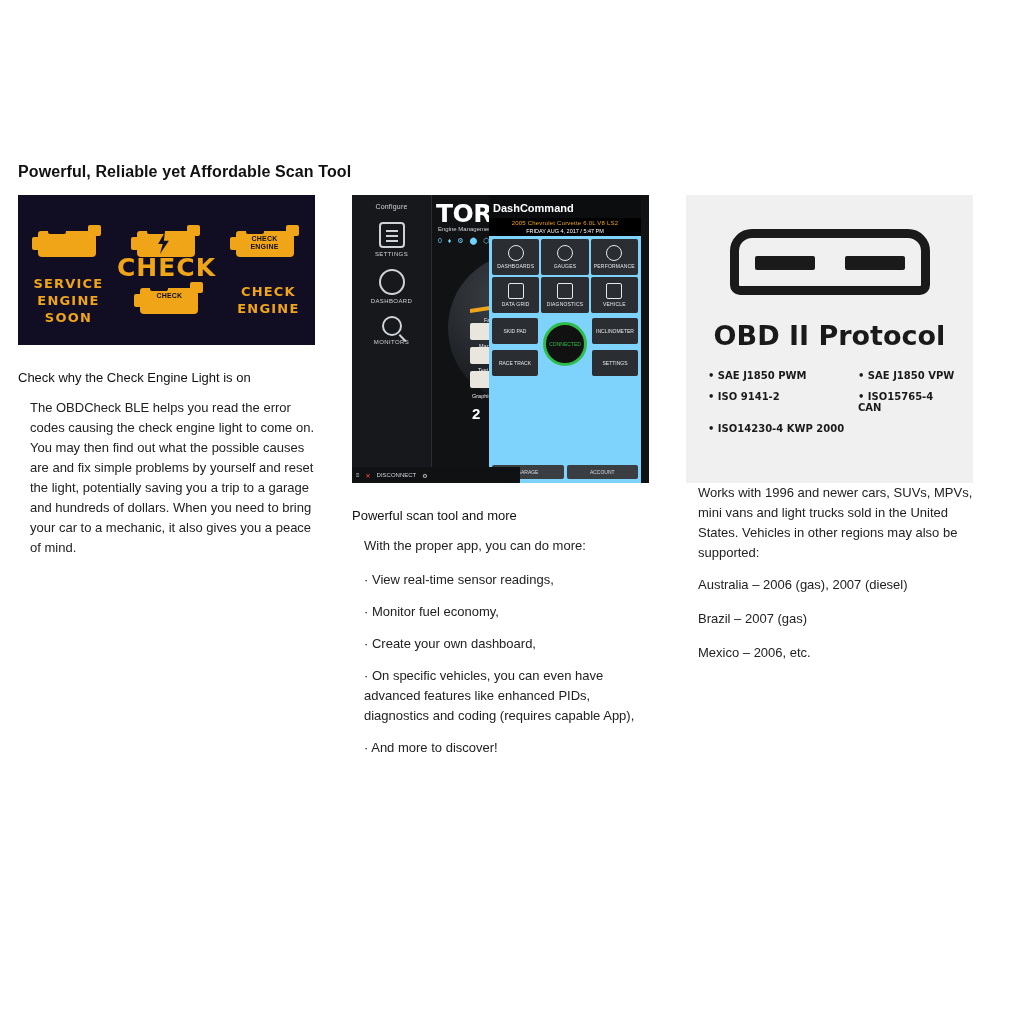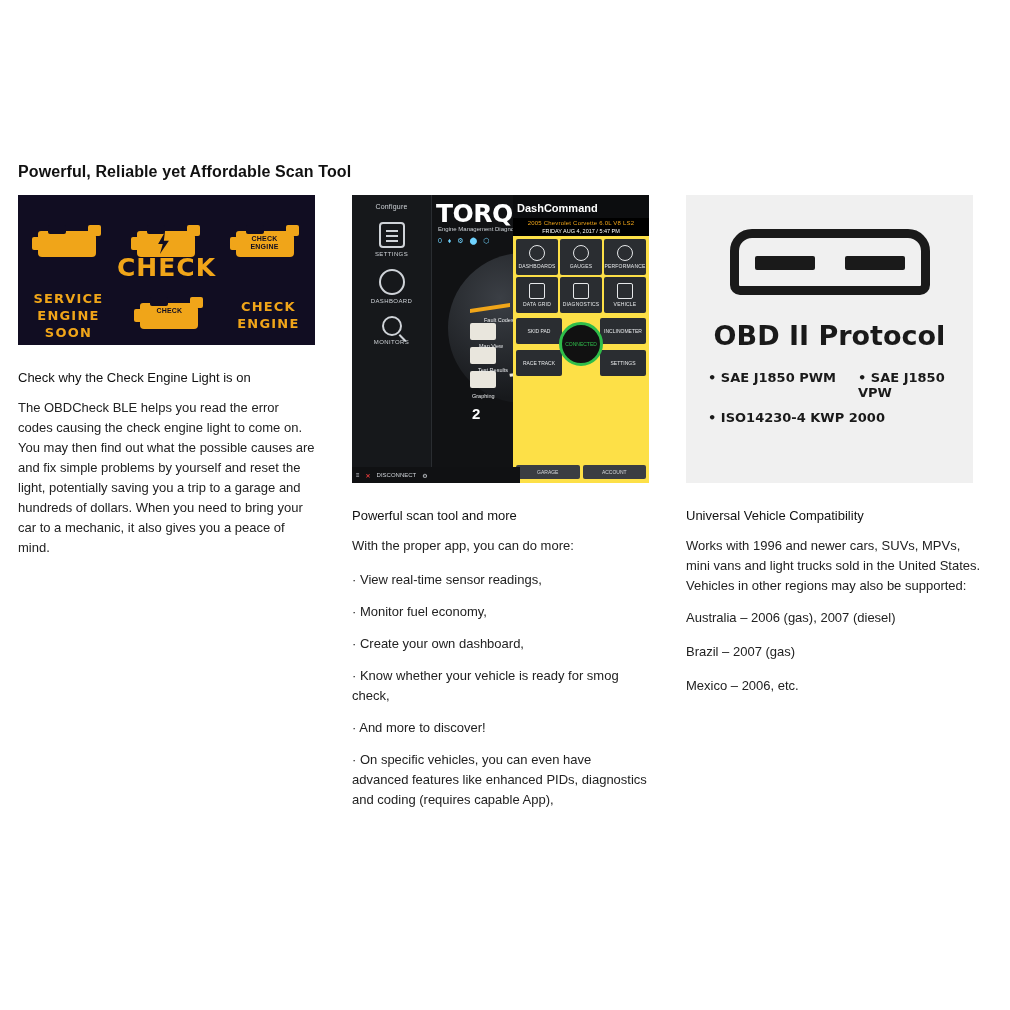--- a/index.html
+++ b/index.html
@@ -42,21 +42,21 @@
     overflow: hidden;
   }
   .ce-row {
     position: absolute;
     left: 0; width: 100%;
     display: flex;
     justify-content: space-around;
     align-items: center;
   }
   .ce-row.top { top: 22px; height: 52px; }
-  .ce-row.bottom { top: 95px; height: 50px; }
+  .ce-row.bottom { top: 80px; height: 50px; }
   .eng-icon {
     position: relative;
     width: 72px; height: 40px;
   }
   .eng-body {
     position: absolute;
     left: 6px; top: 8px;
     width: 58px; height: 26px;
     background: #f0a519;
     border-radius: 3px 6px 4px 4px;
@@ -197,22 +197,22 @@
   }
   .moon {
     position: absolute;
     left: 96px; top: 58px;
     width: 150px; height: 150px;
     border-radius: 50%;
     background: radial-gradient(circle at 35% 30%, #3b3f45, #17191c 70%);
   }
   .app-right {
     position: absolute;
-    right: 0; top: 0; width: 136px; height: 100%;
-    background: #fde047;
+    right: 8px; top: 0; width: 152px; height: 100%;
+    background: #7dd3fc;
   }
   .dash-header {
     background: #0c0d0f;
     padding: 3px 4px 2px;
   }
   .dash-brand {
     font-size: 11px;
     font-weight: bold;
     color: #ffffff;
   }
@@ -382,21 +382,21 @@
     top: 125px; left: 0; width: 100%;
     text-align: center;
     font-size: 27px;
     font-weight: bold;
     color: #1a1a1a;
     font-family: "DejaVu Sans", sans-serif;
   }
   .proto-list {
     position: absolute;
     top: 175px; left: 22px; right: 14px;
-    font-size: 13px;
+    font-size: 10px;
     font-weight: bold;
     color: #1a1a1a;
     font-family: "DejaVu Sans", sans-serif;
   }
   .proto-row {
     display: flex;
     margin-bottom: 10px;
   }
   .proto-row .p-a { width: 150px; }
   .proto-row .p-b { flex: 1; }
@@ -406,21 +406,21 @@
     font-size: 13px;
     font-weight: normal;
     color: #111111;
     margin: 22px 0 10px 0;
     line-height: 21px;
   }
   .col p {
     font-size: 13px;
     line-height: 20px;
     color: #222222;
-    margin: 0 0 12px 0;
+    margin: 0 0 12px 12px;
   }
   .col .lead { margin-bottom: 14px; }
   .col p.tight { margin-bottom: 14px; }
 </style>
 </head>
 <body>
 
 <div class="page">
 
   <div class="headline">Powerful, Reliable yet Affordable Scan Tool</div>
@@ -573,44 +573,46 @@
           <span>DISCONNECT</span>
           <span>⚙</span>
         </div>
       </div>
 
       <h3>Powerful scan tool and more</h3>
       <p class="lead">With the proper app, you can do more:</p>
       <p>· View real-time sensor readings,</p>
       <p>· Monitor fuel economy,</p>
       <p>· Create your own dashboard,</p>
-      <p>· Know whether your vehicle is ready for smog check,</p>
+      <p>· On specific vehicles, you can even have advanced features like enhanced PIDs, diagnostics and coding (requires capable App),</p>
       <p>· And more to discover!</p>
-      <p>· On specific vehicles, you can even have advanced features like enhanced PIDs, diagnostics and coding (requires capable App),</p>
     </div>
 
     <div class="col">
       <div class="obd-panel">
         <div class="connector">
           <div class="conn-slot l"></div>
           <div class="conn-slot r"></div>
         </div>
         <div class="obd-title">OBD II Protocol</div>
         <div class="proto-list">
           <div class="proto-row">
             <div class="p-a">• SAE J1850 PWM</div>
             <div class="p-b">• SAE J1850 VPW</div>
           </div>
           <div class="proto-row">
+            <div class="p-a">• ISO 9141-2</div>
+            <div class="p-b">• ISO15765-4 CAN</div>
+          </div>
+          <div class="proto-row">
             <div class="p-a" style="width:auto">• ISO14230-4 KWP 2000</div>
           </div>
         </div>
       </div>
 
-      <h3>Universal Vehicle Compatibility</h3>
       <p>Works with 1996 and newer cars, SUVs, MPVs, mini vans and light trucks sold in the United States. Vehicles in other regions may also be supported:</p>
       <p class="tight">Australia – 2006 (gas), 2007 (diesel)</p>
       <p class="tight">Brazil – 2007 (gas)</p>
       <p class="tight">Mexico – 2006, etc.</p>
     </div>
 
   </div>
 </div>
 
 </body></html>

